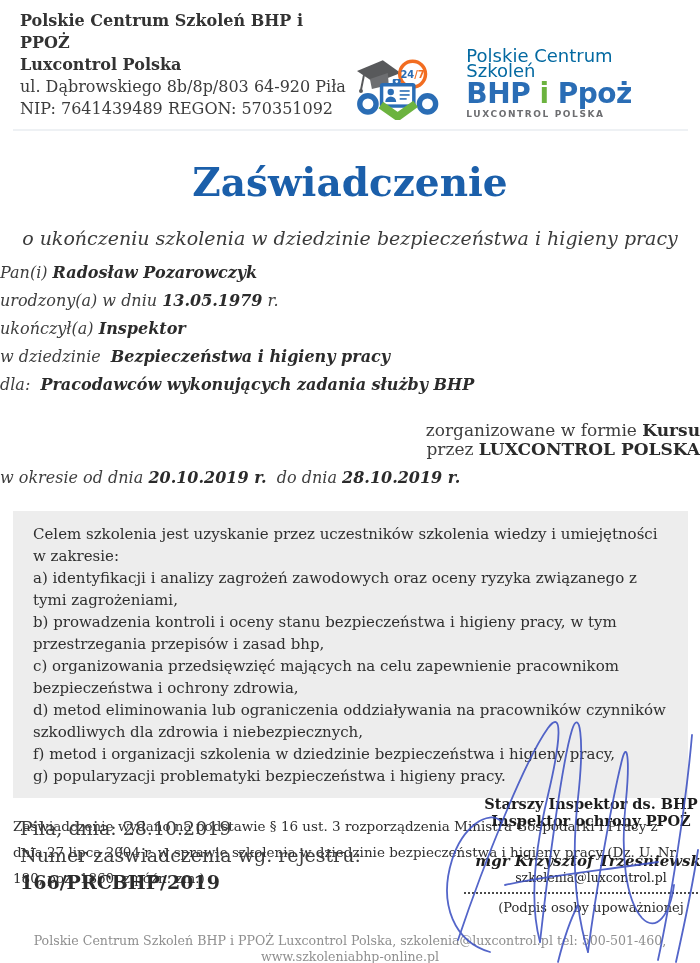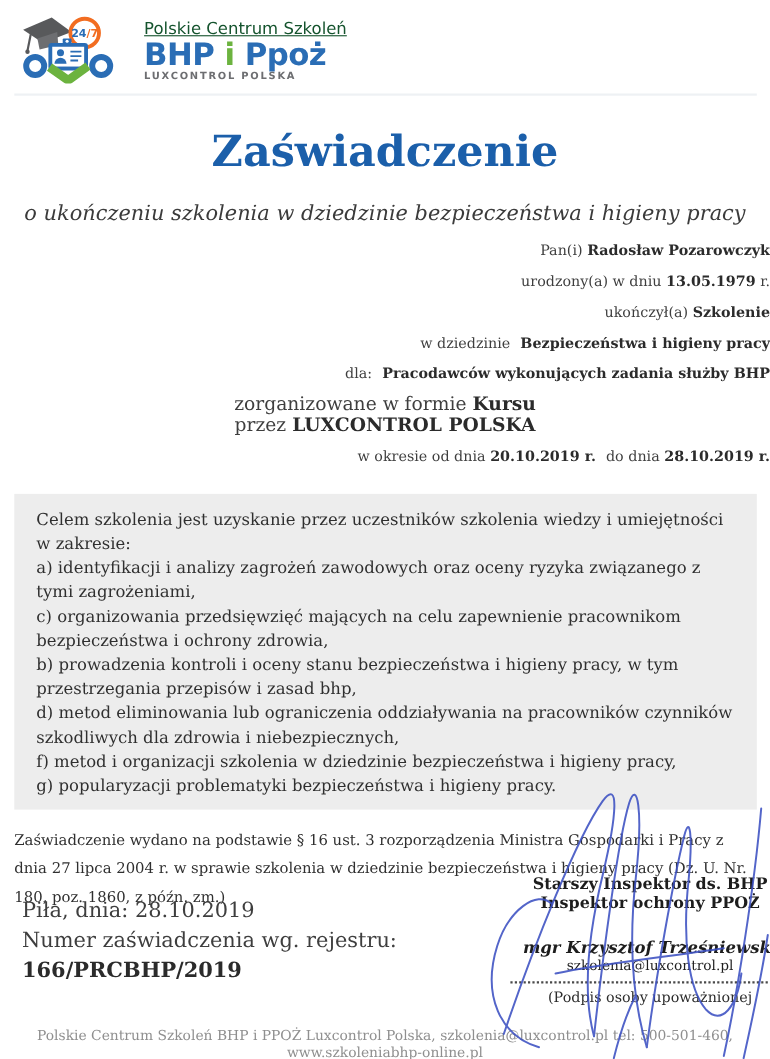--- a/index.html
+++ b/index.html
@@ -9,34 +9,34 @@
     font-family:"DejaVu Serif", serif; color:#3a3a3a;
   }
   .page { position:relative; width:700px; height:963px; background:#fff; }
 
   
   .header { display:flex; justify-content:space-between; padding:10px 10px 0 20px; }
   .company { font-size:16px; line-height:22px; color:#3c3c3c; }
   .company .b { font-weight:bold; color:#333; }
   .logo { display:flex; align-items:flex-end; gap:19px; padding-top:2px; padding-right:4px; }
   .logo-text { font-family:"DejaVu Sans", sans-serif; padding-top:3px; }
-  .logo-top { color:#14532d; font-size:15px; line-height:15px;text-decoration:underline; }
+  .logo-top { color:#0369a1; font-size:18px; line-height:15px; }
   .logo-main { font-size:28px; font-weight:bold; line-height:31px; letter-spacing:-0.5px; }
   .logo-main .lblue { color:#2a6db5; }
   .logo-main .lgreen { color:#6cb33f; }
   .logo-bottom { color:#6d6e71; font-size:9px; font-weight:bold; letter-spacing:1.6px; line-height:11px; }
   .rule { border-top:2px solid #eef1f4; margin:9px 12px 0 13px; }
 
   
   .title { text-align:center; color:#1b5faa; font-weight:bold; font-size:39px; line-height:46px; margin-top:28px; }
   .subtitle { text-align:center; font-style:italic; font-size:19px; line-height:24px; margin-top:21px; color:#3b3b3b; }
-  .line { text-align:right; font-size:13px; line-height:19px; margin-top:9px; color:#3e3e3e; }
+  .line { text-align:left; font-size:16px; line-height:19px; margin-top:9px; color:#3e3e3e;font-style:italic; }
   .line.first { margin-top:13px; }
   .line b, .tight b { color:#2b2b2b; }
-  .tight { text-align:center; font-size:17px; line-height:19px; margin-top:9px; color:#3e3e3e; }
+  .tight { text-align:right; font-size:17px; line-height:19px; margin-top:27px; color:#3e3e3e; }
   .tight div { margin-top:0; }
   .gap { display:inline-block; width:5px; }
 
   
   .box {
     background:#ededed; margin:24px 12px 0 13px; padding:12px 20px 11px 20px;
     font-size:15px; line-height:22px; color:#2f2f2f;
   }
 
   
@@ -60,20 +60,26 @@
   }
 
   .signature-svg { position:absolute; left:430px; top:690px; width:270px; height:273px; pointer-events:none; z-index:6; }
 </style>
 </head>
 <body>
 
 <div class="page">
 
   <div class="header">
+    <div class="company">
+      <div class="b">Polskie Centrum Szkoleń BHP i PPOŻ</div>
+      <div class="b">Luxcontrol Polska</div>
+      <div>ul. Dąbrowskiego 8b/8p/803 64-920 Piła</div>
+      <div>NIP: 7641439489 REGON: 570351092</div>
+    </div>
 
     <div class="logo">
       <svg width="92" height="64" viewBox="0 0 92 64">
 
         <g>
           <polygon points="1,15 27,4 45,17 19,27" fill="#58595b"></polygon>
           <polygon points="14,23 32,17 33,29 16,33" fill="#6d6e71"></polygon>
           <line x1="8" y1="19" x2="5" y2="34" stroke="#58595b" stroke-width="2"></line>
           <circle cx="5" cy="35" r="2" fill="#58595b"></circle>
         </g>
@@ -117,21 +123,21 @@
     <span>Pan(i)</span>
     <b>Radosław Pozarowczyk</b>
   </div>
   <div class="line">
     <span>urodzony(a) w dniu</span>
     <b>13.05.1979</b>
     <span>r.</span>
   </div>
   <div class="line">
     <span>ukończył(a)</span>
-    <b>Szkolenie</b>
+    <b>Inspektor</b>
   </div>
   <div class="line">
     <span>w dziedzinie</span><span class="gap"></span>
     <b>Bezpieczeństwa i higieny pracy</b>
   </div>
   <div class="line">
     <span>dla:</span><span class="gap"></span>
     <b>Pracodawców wykonujących zadania służby BHP</b>
   </div>
   <div class="tight">
@@ -147,22 +153,22 @@
   <div class="line">
     <span>w okresie od dnia</span>
     <b>20.10.2019 r.</b><span class="gap"></span>
     <span>do dnia</span>
     <b>28.10.2019 r.</b>
   </div>
 
   <div class="box">
     <div>Celem szkolenia jest uzyskanie przez uczestników szkolenia wiedzy i umiejętności w zakresie:</div>
     <div>a) identyfikacji i analizy zagrożeń zawodowych oraz oceny ryzyka związanego z tymi zagrożeniami,</div>
+    <div>b) prowadzenia kontroli i oceny stanu bezpieczeństwa i higieny pracy, w tym przestrzegania przepisów i zasad bhp,</div>
     <div>c) organizowania przedsięwzięć mających na celu zapewnienie pracownikom bezpieczeństwa i ochrony zdrowia,</div>
-    <div>b) prowadzenia kontroli i oceny stanu bezpieczeństwa i higieny pracy, w tym przestrzegania przepisów i zasad bhp,</div>
     <div>d) metod eliminowania lub ograniczenia oddziaływania na pracowników czynników szkodliwych dla zdrowia i niebezpiecznych,</div>
     <div>f) metod i organizacji szkolenia w dziedzinie bezpieczeństwa i higieny pracy,</div>
     <div>g) popularyzacji problematyki bezpieczeństwa i higieny pracy.</div>
   </div>
 
   <div class="legal">Zaświadczenie wydano na podstawie § 16 ust. 3 rozporządzenia Ministra Gospodarki i Pracy z dnia 27 lipca 2004 r. w sprawie szkolenia w dziedzinie bezpieczeństwa i higieny pracy (Dz. U. Nr. 180, poz. 1860, z późn. zm.)</div>
 
   <div class="issue">
     <div>Piła, dnia: 28.10.2019</div>
     <div>Numer zaświadczenia wg. rejestru:</div>

